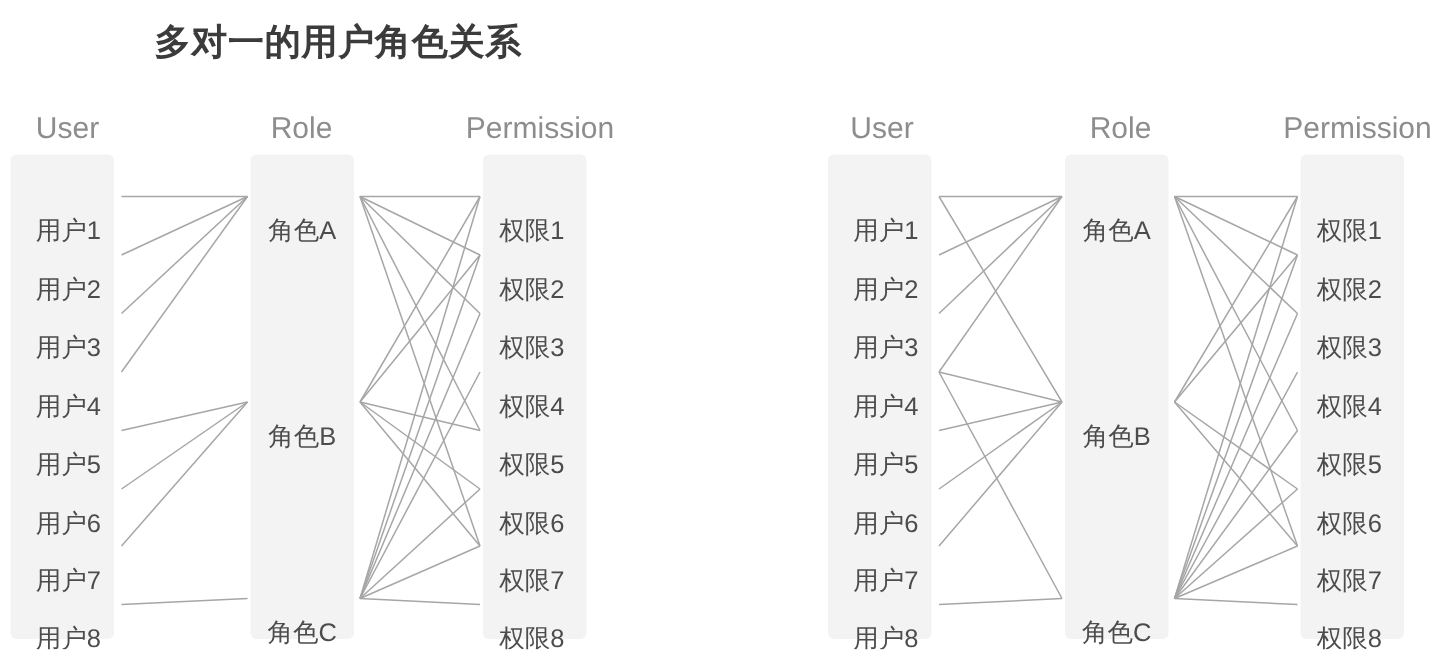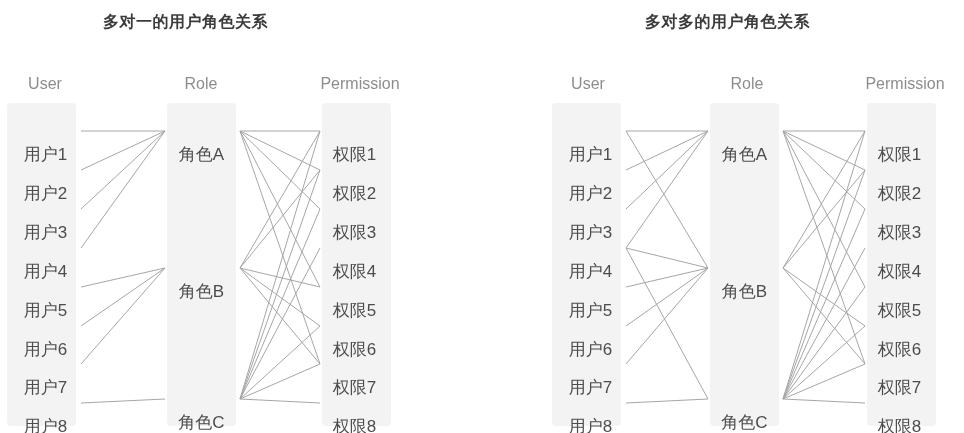--- a/index.html
+++ b/index.html
@@ -2,26 +2,26 @@
 <html><head>
 <meta charset="utf-8">
 <style>
   html,body{margin:0;padding:0;background:#ffffff;}
   #canvas{
     position:relative;width:964px;height:433px;background:#ffffff;
     font-family:"Liberation Sans",sans-serif;overflow:hidden;
   }
   .diagram-layer{position:absolute;left:0;top:0;width:964px;height:433px;}
   .title{
-    position:absolute;top:12px;font-size:16px;font-weight:700;color:#3b3b3b;
+    position:absolute;top:12px;font-size:24px;font-weight:700;color:#3b3b3b;
     white-space:nowrap;letter-spacing:0.5px;
   }
   .t0{left:103px;} .t1{left:645px;}
   .hdr{
-    position:absolute;top:75px;font-size:16px;color:#8d8d8d;
+    position:absolute;top:75px;font-size:20px;color:#8d8d8d;
     transform:translateX(-50%);white-space:nowrap;
   }
   .h0u{left:45px;} .h0r{left:201px;} .h0p{left:360px;}
   .h1u{left:588px;} .h1r{left:747px;} .h1p{left:905px;}
   .band{
     position:absolute;top:103px;width:69px;height:323px;
     background:#f3f3f3;border-radius:4px;
   }
   .lbl{
     position:absolute;transform:translate(-50%,-50%);
@@ -57,21 +57,20 @@
       <div class="lbl" style="left: 354.5px; top: 170px; color: rgb(76, 76, 76);">权限2</div>
       <div class="lbl" style="left: 354.5px; top: 209px; color: rgb(76, 76, 76);">权限3</div>
       <div class="lbl" style="left: 354.5px; top: 248px; color: rgb(76, 76, 76);">权限4</div>
       <div class="lbl" style="left: 354.5px; top: 287px; color: rgb(76, 76, 76);">权限5</div>
       <div class="lbl" style="left: 354.5px; top: 326px; color: rgb(76, 76, 76);">权限6</div>
       <div class="lbl" style="left: 354.5px; top: 364px; color: rgb(76, 76, 76);">权限7</div>
       <div class="lbl" style="left: 354.5px; top: 403px; color: rgb(76, 76, 76);">权限8</div>
     </section>
 
   <section class="diagram-layer">
-    <div class="title t1">多对多的用户角色关系</div>
     <div class="hdr h1u">User</div>
     <div class="hdr h1r">Role</div>
     <div class="hdr h1p">Permission</div>
   <div class="band" style="left: 552px; background: rgb(243, 243, 243);"></div>
       <div class="band" style="left: 710px; background: rgb(243, 243, 243);"></div>
       <div class="band" style="left: 867px; background: rgb(243, 243, 243);"></div>
       <div class="lbl" style="left: 590.5px; top: 131px; color: rgb(76, 76, 76);">用户1</div>
       <div class="lbl" style="left: 590.5px; top: 170px; color: rgb(76, 76, 76);">用户2</div>
       <div class="lbl" style="left: 590.5px; top: 209px; color: rgb(76, 76, 76);">用户3</div>
       <div class="lbl" style="left: 590.5px; top: 248px; color: rgb(76, 76, 76);">用户4</div>

